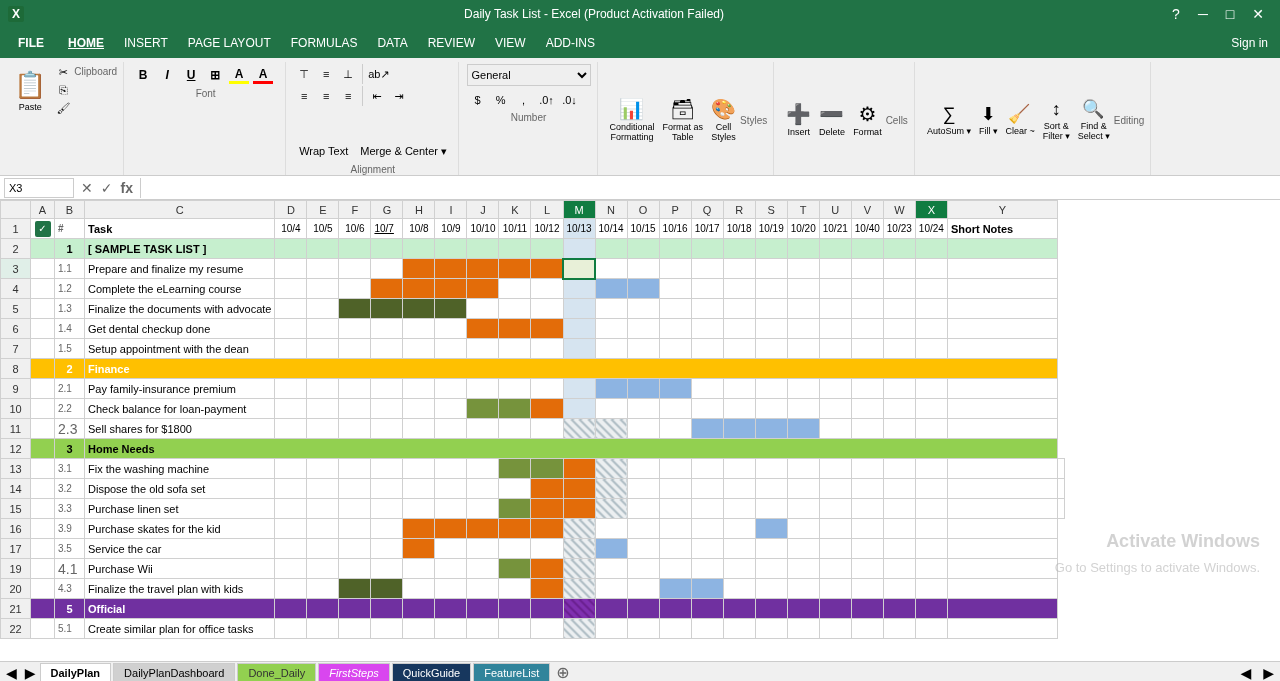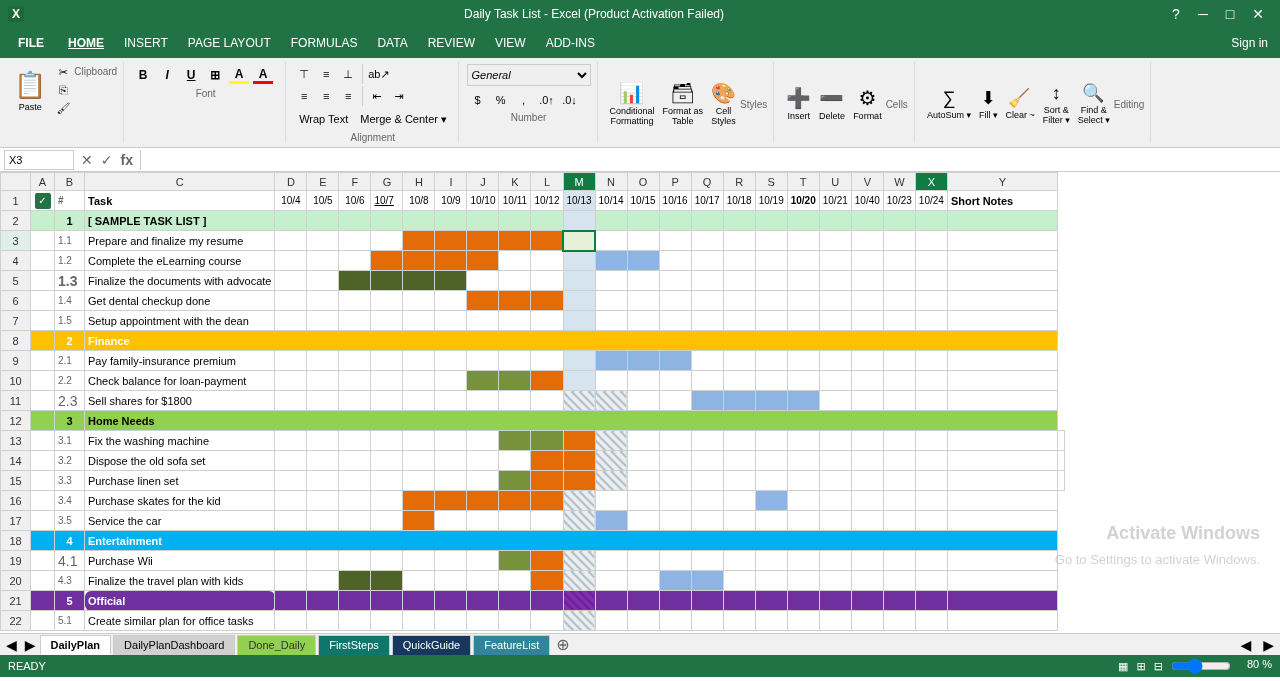--- a/index.html
+++ b/index.html
@@ -90,24 +90,24 @@
 
     
     .font-row { display: flex; align-items: center; gap: 2px; margin-bottom: 2px; }
     .font-select { height: 22px; font-size: 11px; border: 1px solid #ccc; padding: 0 2px; min-width: 120px; }
     .font-size-select { height: 22px; font-size: 11px; border: 1px solid #ccc; padding: 0 2px; width: 40px; }
     .small-btn { height: 22px; min-width: 22px; background: none; border: 1px solid transparent; cursor: pointer; font-size: 11px; }
     .font-format-row { display: flex; align-items: center; gap: 2px; }
     .format-btn { height: 22px; min-width: 22px; background: none; border: 1px solid transparent; cursor: pointer; font-size: 12px; font-weight: bold; }
     .align-row { display: flex; gap: 2px; }
     .align-btn { height: 20px; min-width: 20px; background: none; border: 1px solid transparent; cursor: pointer; font-size: 11px; display: flex; align-items: center; justify-content: center; }
-    .wrap-btn { height: 22px; padding: 0 4px; background: none; border: 1px solid transparent; cursor: pointer; font-size: 11px; }
+    .wrap-btn { height: 22px; padding: 0 4px; background: none; border: 1px solid transparent; cursor: pointer; font-size: 11px; margin-top: 32px; }
 
     
-    .number-select { height: 22px; font-size: 11px; border: 1px solid #ccc; width: 124px; font-style: italic; }
+    .number-select { height: 22px; font-size: 11px; border: 1px solid #ccc; width: 124px; }
     .number-btns { display: flex; gap: 1px; margin-top: 2px; }
     .num-btn { height: 20px; min-width: 22px; background: none; border: 1px solid transparent; cursor: pointer; font-size: 11px; }
 
     
     .formula-bar {
       display: flex;
       align-items: center;
       height: 24px;
       border-bottom: 1px solid #ccc;
       padding: 0 4px;
@@ -182,21 +182,21 @@
       height: 20px;
       display: flex;
       align-items: center;
     }
     .sheet-tab.active {
       background: white;
       border-bottom: 1px solid white;
       font-weight: bold;
     }
     .sheet-tab.green { background: #92d050; color: #333; }
-    .sheet-tab.orange { background: #0f766e; color: white; }
+    .sheet-tab.orange { background: #d946ef; color: white; font-style: italic; }
     .sheet-tab.blue-dark { background: #17375e; color: white; }
     .sheet-tab.teal { background: #31849b; color: white; }
     .tab-nav { background: none; border: none; cursor: pointer; font-size: 14px; padding: 0 4px; }
     .tab-add { background: none; border: none; cursor: pointer; font-size: 16px; padding: 0 4px; color: #666; }
 
     
     .status-bar {
       display: flex;
       align-items: center;
       justify-content: space-between;
@@ -513,21 +513,21 @@
             <td style="text-align:center;font-size:10px;">10/10</td>
             <td style="text-align:center;font-size:10px;">10/11</td>
             <td style="text-align:center;font-size:10px;">10/12</td>
             <td style="text-align:center;font-size:10px;background:#d6e4f0;">10/13</td>
             <td style="text-align:center;font-size:10px;">10/14</td>
             <td style="text-align:center;font-size:10px;">10/15</td>
             <td style="text-align:center;font-size:10px;">10/16</td>
             <td style="text-align:center;font-size:10px;">10/17</td>
             <td style="text-align:center;font-size:10px;">10/18</td>
             <td style="text-align:center;font-size:10px;">10/19</td>
-            <td style="text-align:center;font-size:10px;font-weight:bold;">10/20</td>
+            <td style="text-align:center;font-size:10px;">10/20</td>
             <td style="text-align:center;font-size:10px;">10/21</td>
             <td style="text-align:center;font-size:10px;">10/40</td>
             <td style="text-align:center;font-size:10px;">10/23</td>
             <td style="text-align:center;font-size:10px;">10/24</td>
             <td style="font-weight:bold;">Short Notes</td>
           </tr>
 
           <tr style="background:#c6efce;">
             <td class="row-header">2</td>
             <td></td>
@@ -611,21 +611,21 @@
               <td></td>
               <td></td>
               <td></td>
               <td></td>
             <td></td>
           </tr>
 
           <tr>
             <td class="row-header">5</td>
             <td></td>
-            <td style="font-size:14px;color:#666;font-weight:bold;">1.3</td>
+            <td style="font-size:10px;color:#666;">1.3</td>
             <td>Finalize the documents with advocate</td>
             <td></td>
               <td></td>
             <td style="background:#4f6228;"></td>
             <td style="background:#4f6228;"></td>
             <td style="background:#4f6228;"></td>
             <td style="background:#4f6228;"></td>
             <td></td>
               <td></td>
               <td></td>
@@ -889,21 +889,21 @@
               <td></td>
               <td></td>
               <td></td>
               <td></td>
             <td></td>
           </tr>
 
           <tr>
             <td class="row-header">16</td>
             <td></td>
-            <td style="font-size:10px;color:#666;">3.4</td>
+            <td style="font-size:10px;color:#666;">3.9</td>
             <td>Purchase skates for the kid</td>
             <td></td>
               <td></td>
               <td></td>
               <td></td>
             <td style="background:#e36c09;"></td>
             <td style="background:#e36c09;"></td>
             <td style="background:#e36c09;"></td>
             <td style="background:#e36c09;"></td>
             <td style="background:#e36c09;"></td>
@@ -944,26 +944,20 @@
               <td></td>
               <td></td>
               <td></td>
               <td></td>
               <td></td>
               <td></td>
               <td></td>
             <td></td>
           </tr>
 
-          <tr style="background:#00b0f0;color:white;">
-            <td class="row-header">18</td>
-            <td></td>
-            <td style="font-weight:bold;text-align:center;color:white;">4</td>
-            <td style="font-weight:bold;color:white;" colspan="23">Entertainment</td>
-          </tr>
 
           <tr>
             <td class="row-header">19</td>
             <td></td>
             <td style="font-size:14px;color:#666;">4.1</td>
             <td>Purchase Wii</td>
             <td></td>
               <td></td>
               <td></td>
               <td></td>
@@ -1013,21 +1007,21 @@
               <td></td>
               <td></td>
               <td></td>
             <td></td>
           </tr>
 
           <tr style="background:#7030a0;color:white;">
             <td class="row-header">21</td>
             <td></td>
             <td style="font-weight:bold;text-align:center;color:white;">5</td>
-            <td style="font-weight:bold;color:white;border-radius:6px;">Official</td>
+            <td style="font-weight:bold;color:white;">Official</td>
             <td></td>
               <td></td>
               <td></td>
               <td></td>
               <td></td>
               <td></td>
               <td></td>
               <td></td>
               <td></td>
             <td style="background:repeating-linear-gradient(45deg,#6a2090,#6a2090 2px,#8030b0 2px,#8030b0 6px);"></td>

